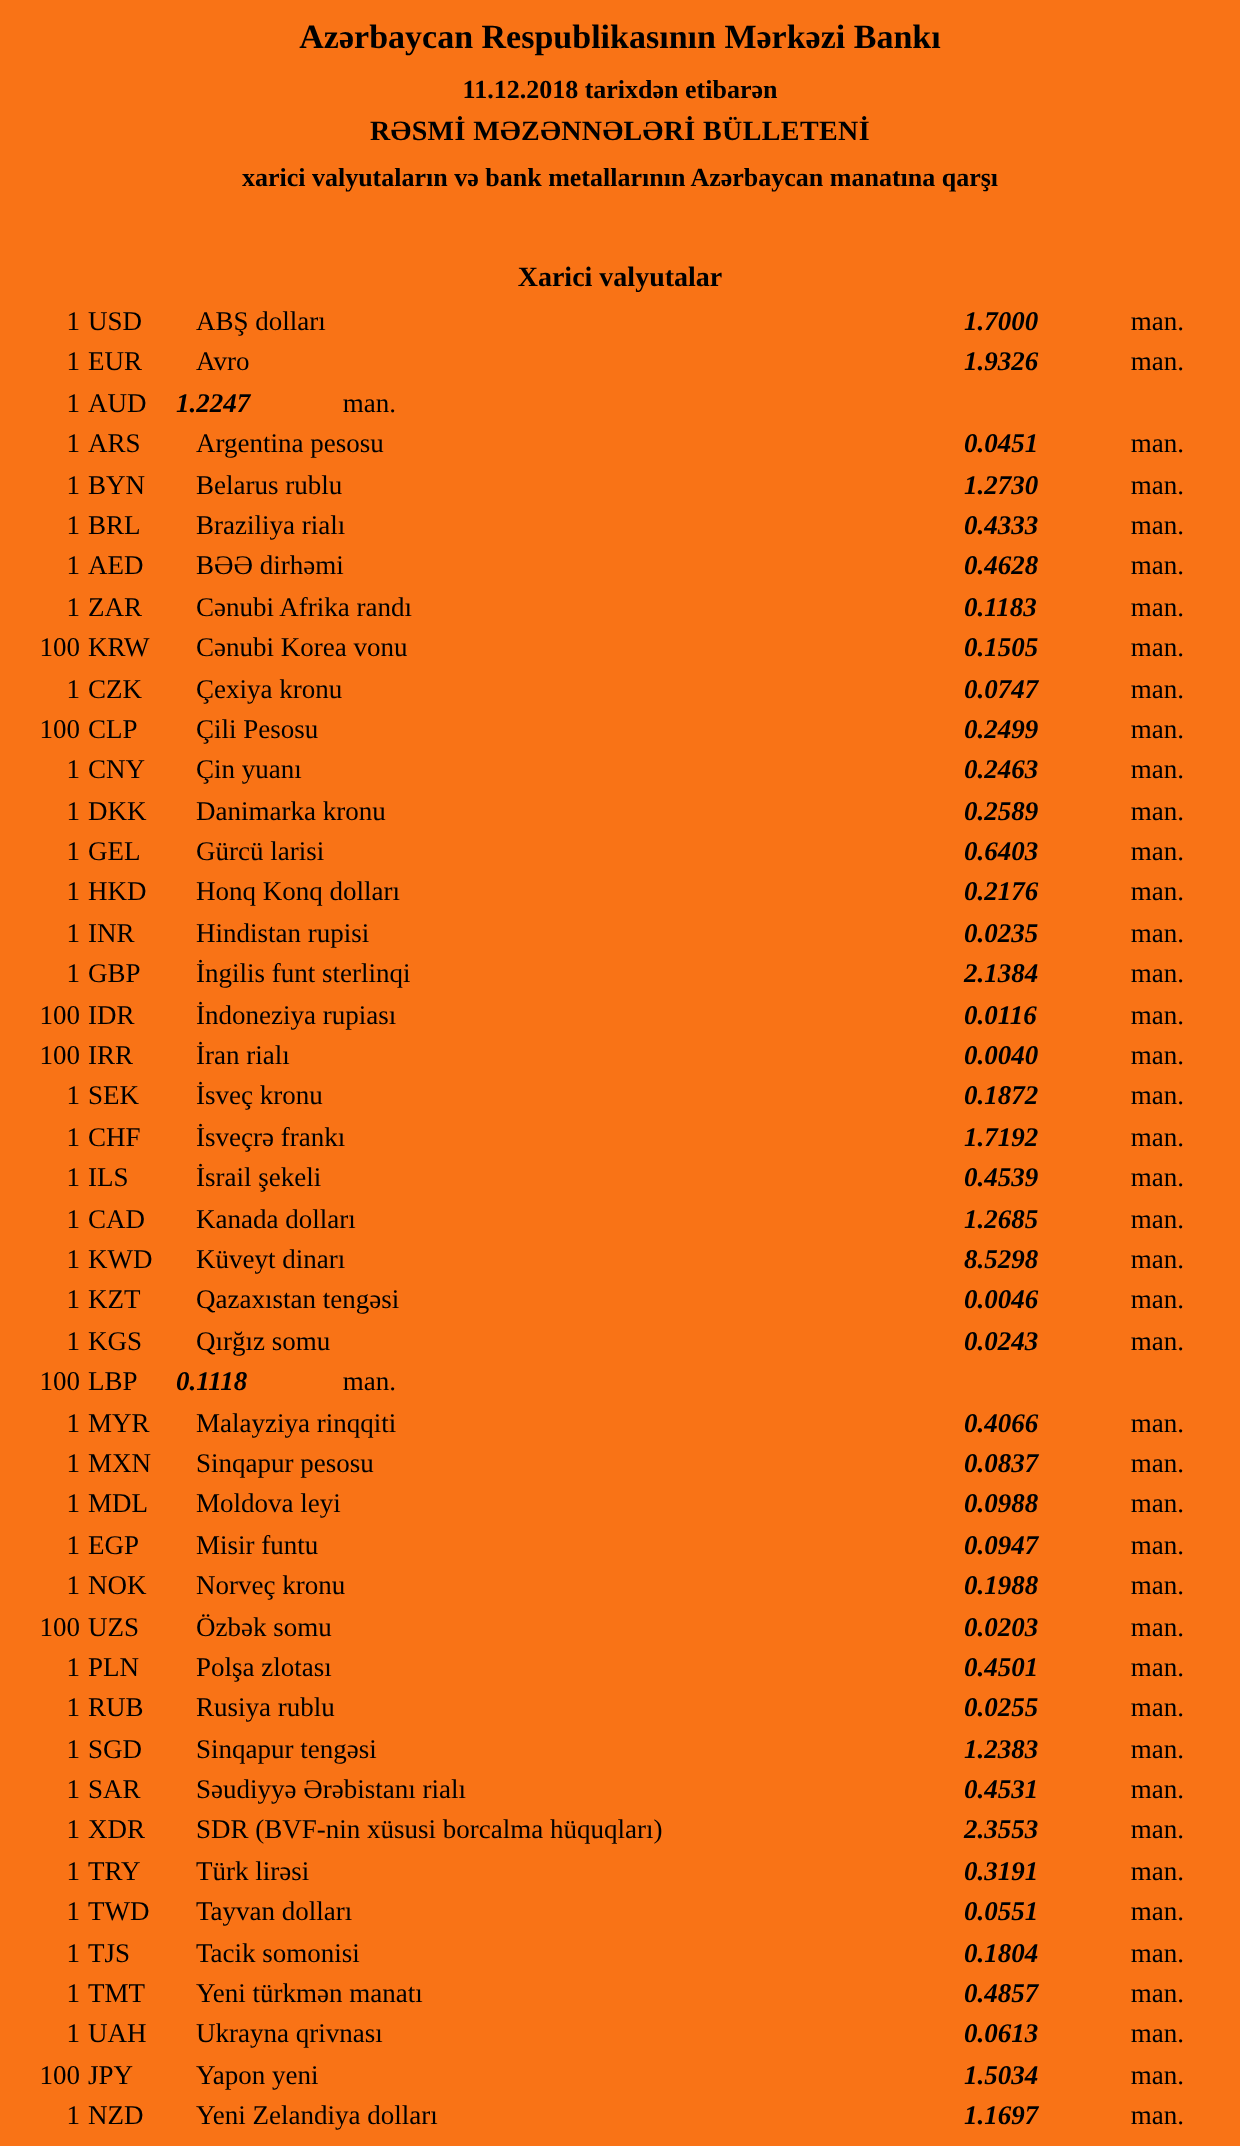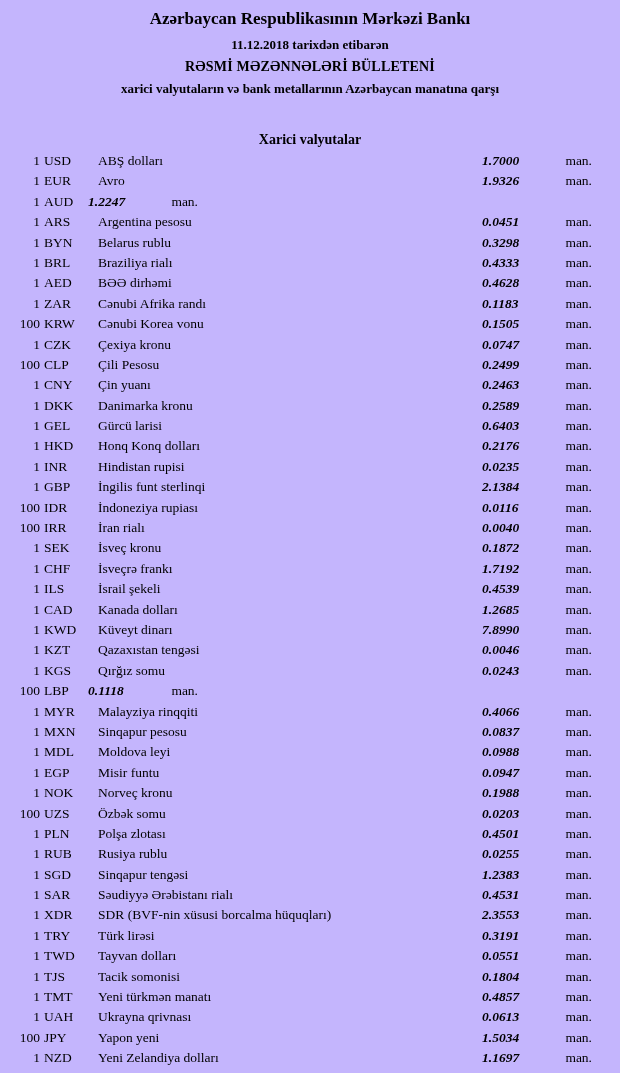--- a/index.html
+++ b/index.html
@@ -6,21 +6,21 @@
   html, body { background: #ffffff; }
   body {
     width: 620px;
     color: #000000;
     font-family: "Liberation Serif", "DejaVu Serif", serif;
     -webkit-font-smoothing: antialiased;
   }
   .page {
     width: 620px;
     min-height: 1073px;
-    background: #c4b5fd;
+    background: #f97316;
     padding-top: 6px;
   }
   .doc-header { text-align: center; }
   .bank-name {
     font-size: 17px;
     font-weight: bold;
     line-height: 22px;
     padding-top: 2px;
   }
   .sub {
@@ -101,21 +101,21 @@
     <span class="c-code">ARS</span>
     <span class="c-name">Argentina pesosu</span>
     <span class="c-rate">0.0451</span>
     <span class="c-unit">man.</span>
   </div>
 
   <div class="row">
     <span class="c-qty">1</span>
     <span class="c-code">BYN</span>
     <span class="c-name">Belarus rublu</span>
-    <span class="c-rate">0.3298</span>
+    <span class="c-rate">1.2730</span>
     <span class="c-unit">man.</span>
   </div>
 
   <div class="row">
     <span class="c-qty">1</span>
     <span class="c-code">BRL</span>
     <span class="c-name">Braziliya rialı</span>
     <span class="c-rate">0.4333</span>
     <span class="c-unit">man.</span>
   </div>
@@ -253,21 +253,21 @@
     <span class="c-code">CAD</span>
     <span class="c-name">Kanada dolları</span>
     <span class="c-rate">1.2685</span>
     <span class="c-unit">man.</span>
   </div>
 
   <div class="row">
     <span class="c-qty">1</span>
     <span class="c-code">KWD</span>
     <span class="c-name">Küveyt dinarı</span>
-    <span class="c-rate">7.8990</span>
+    <span class="c-rate">8.5298</span>
     <span class="c-unit">man.</span>
   </div>
 
   <div class="row">
     <span class="c-qty">1</span>
     <span class="c-code">KZT</span>
     <span class="c-name">Qazaxıstan tengəsi</span>
     <span class="c-rate">0.0046</span>
     <span class="c-unit">man.</span>
   </div>

